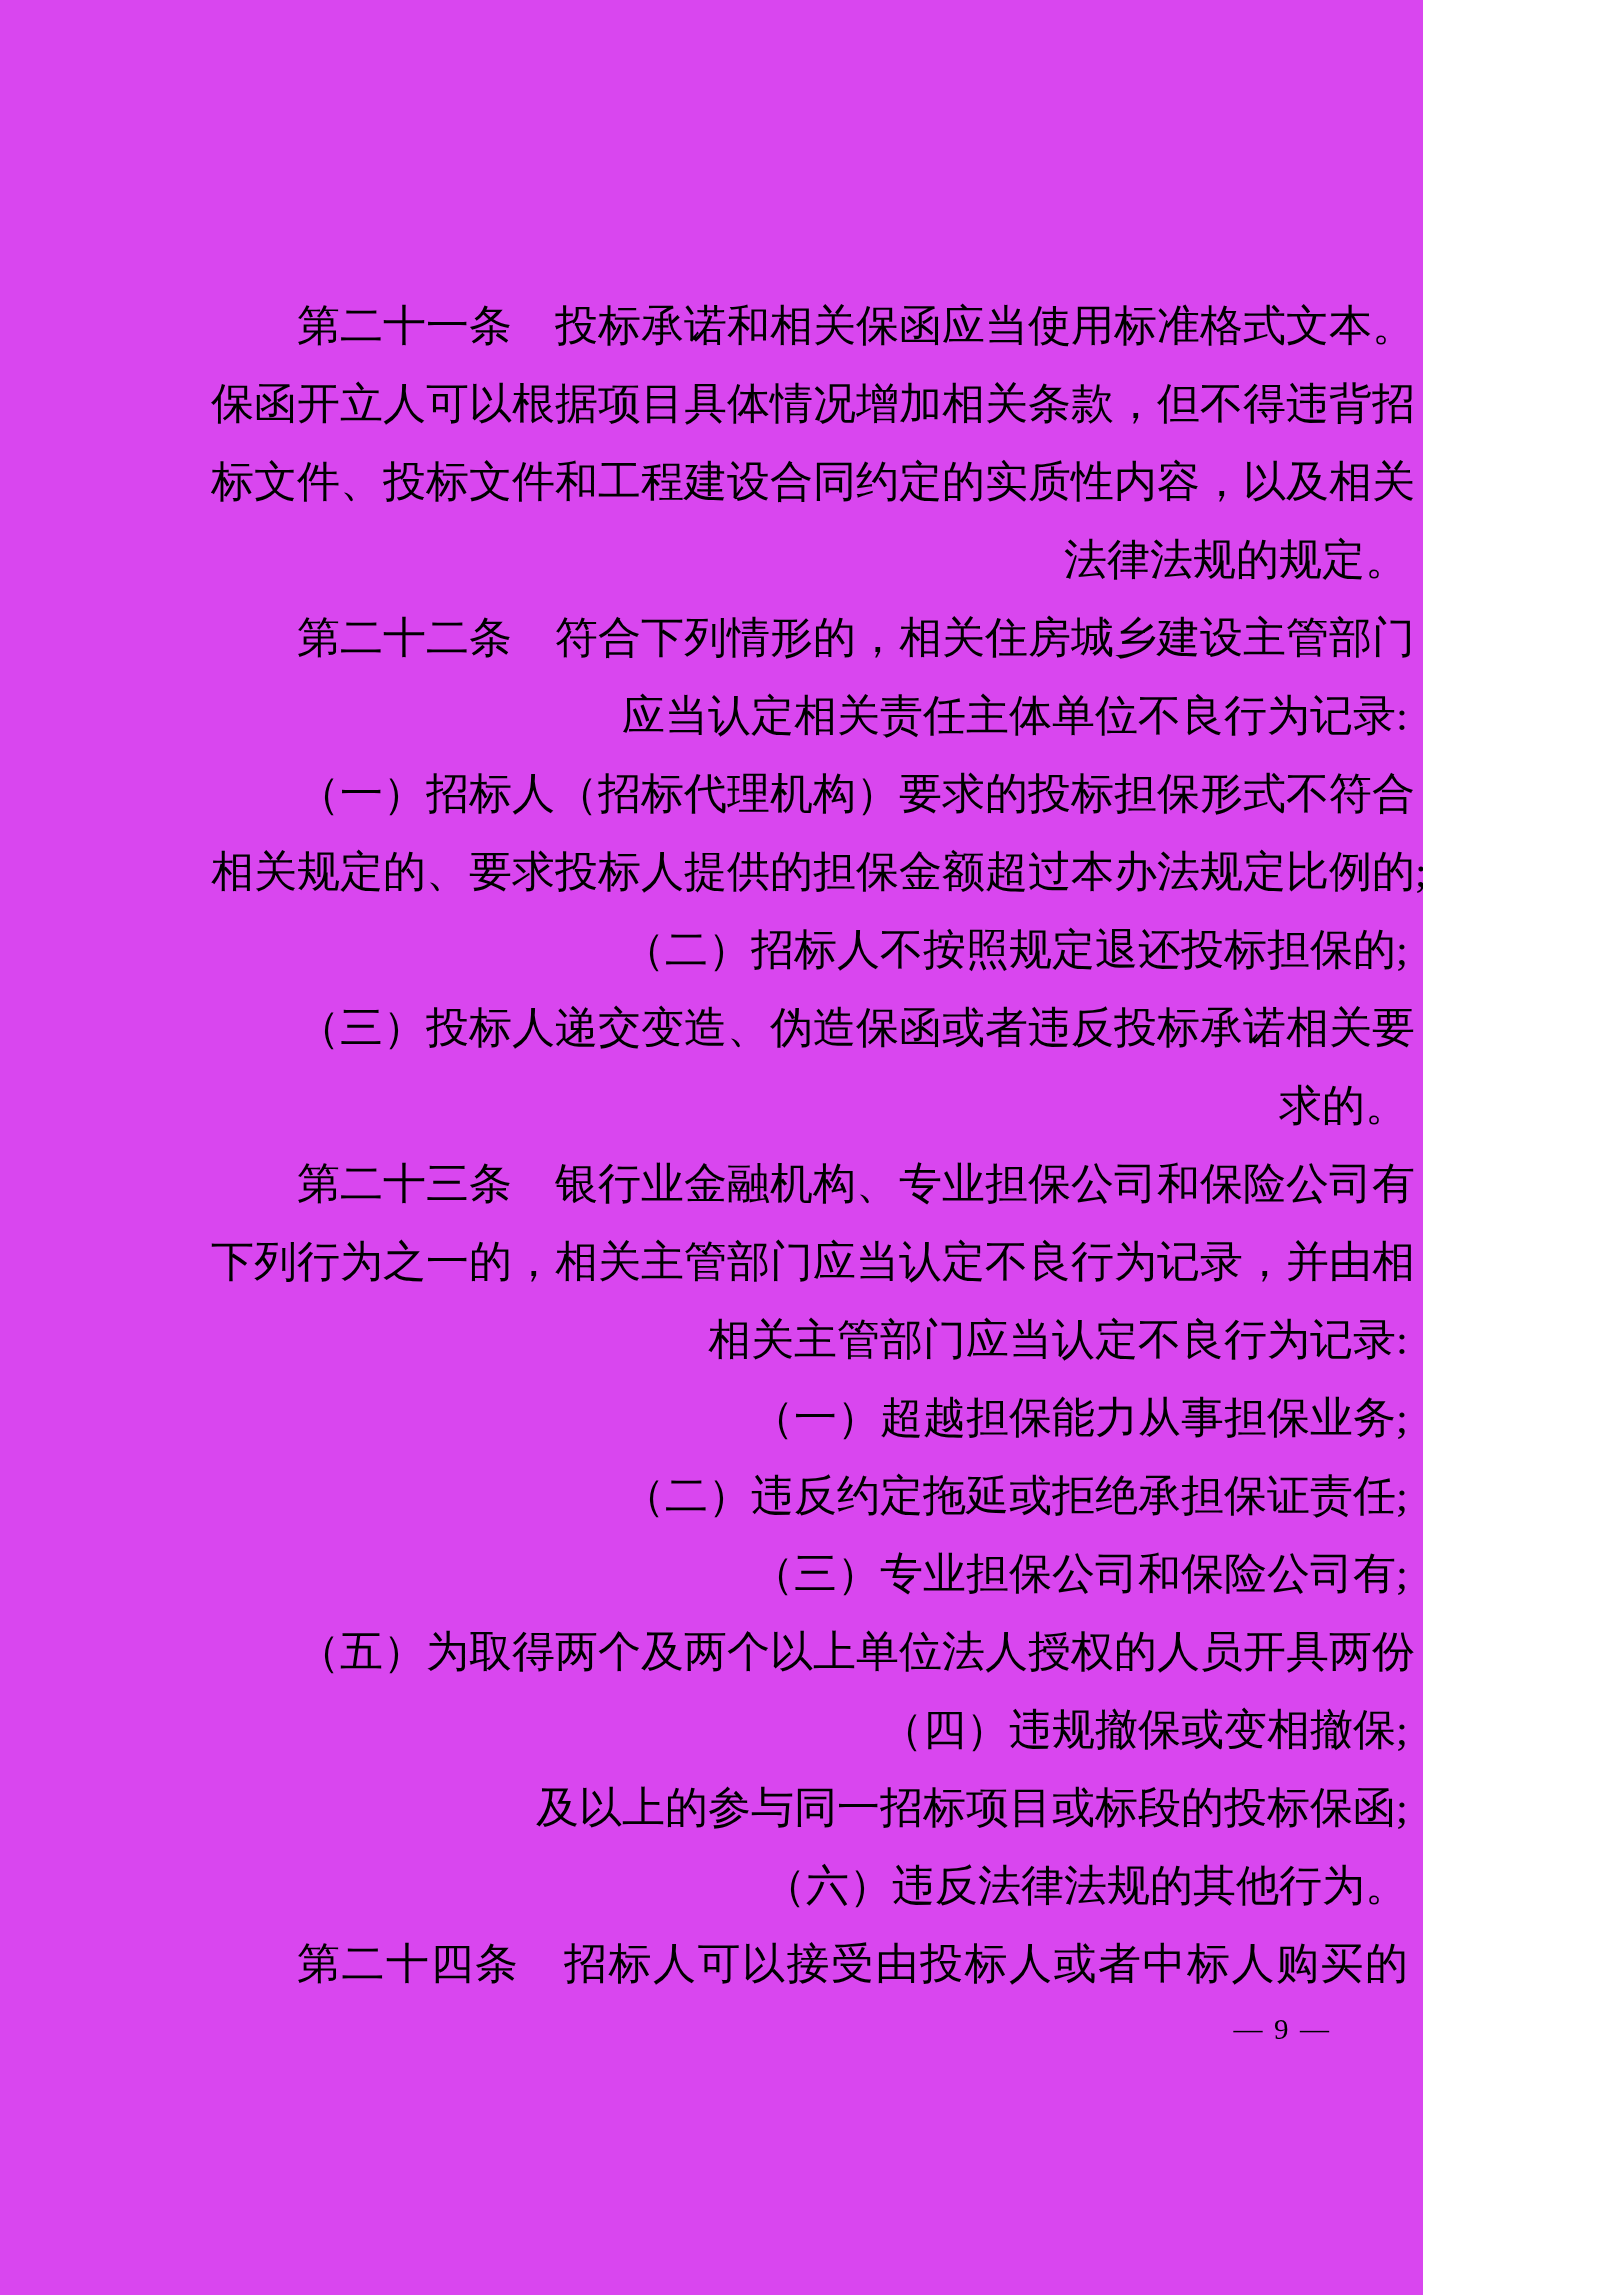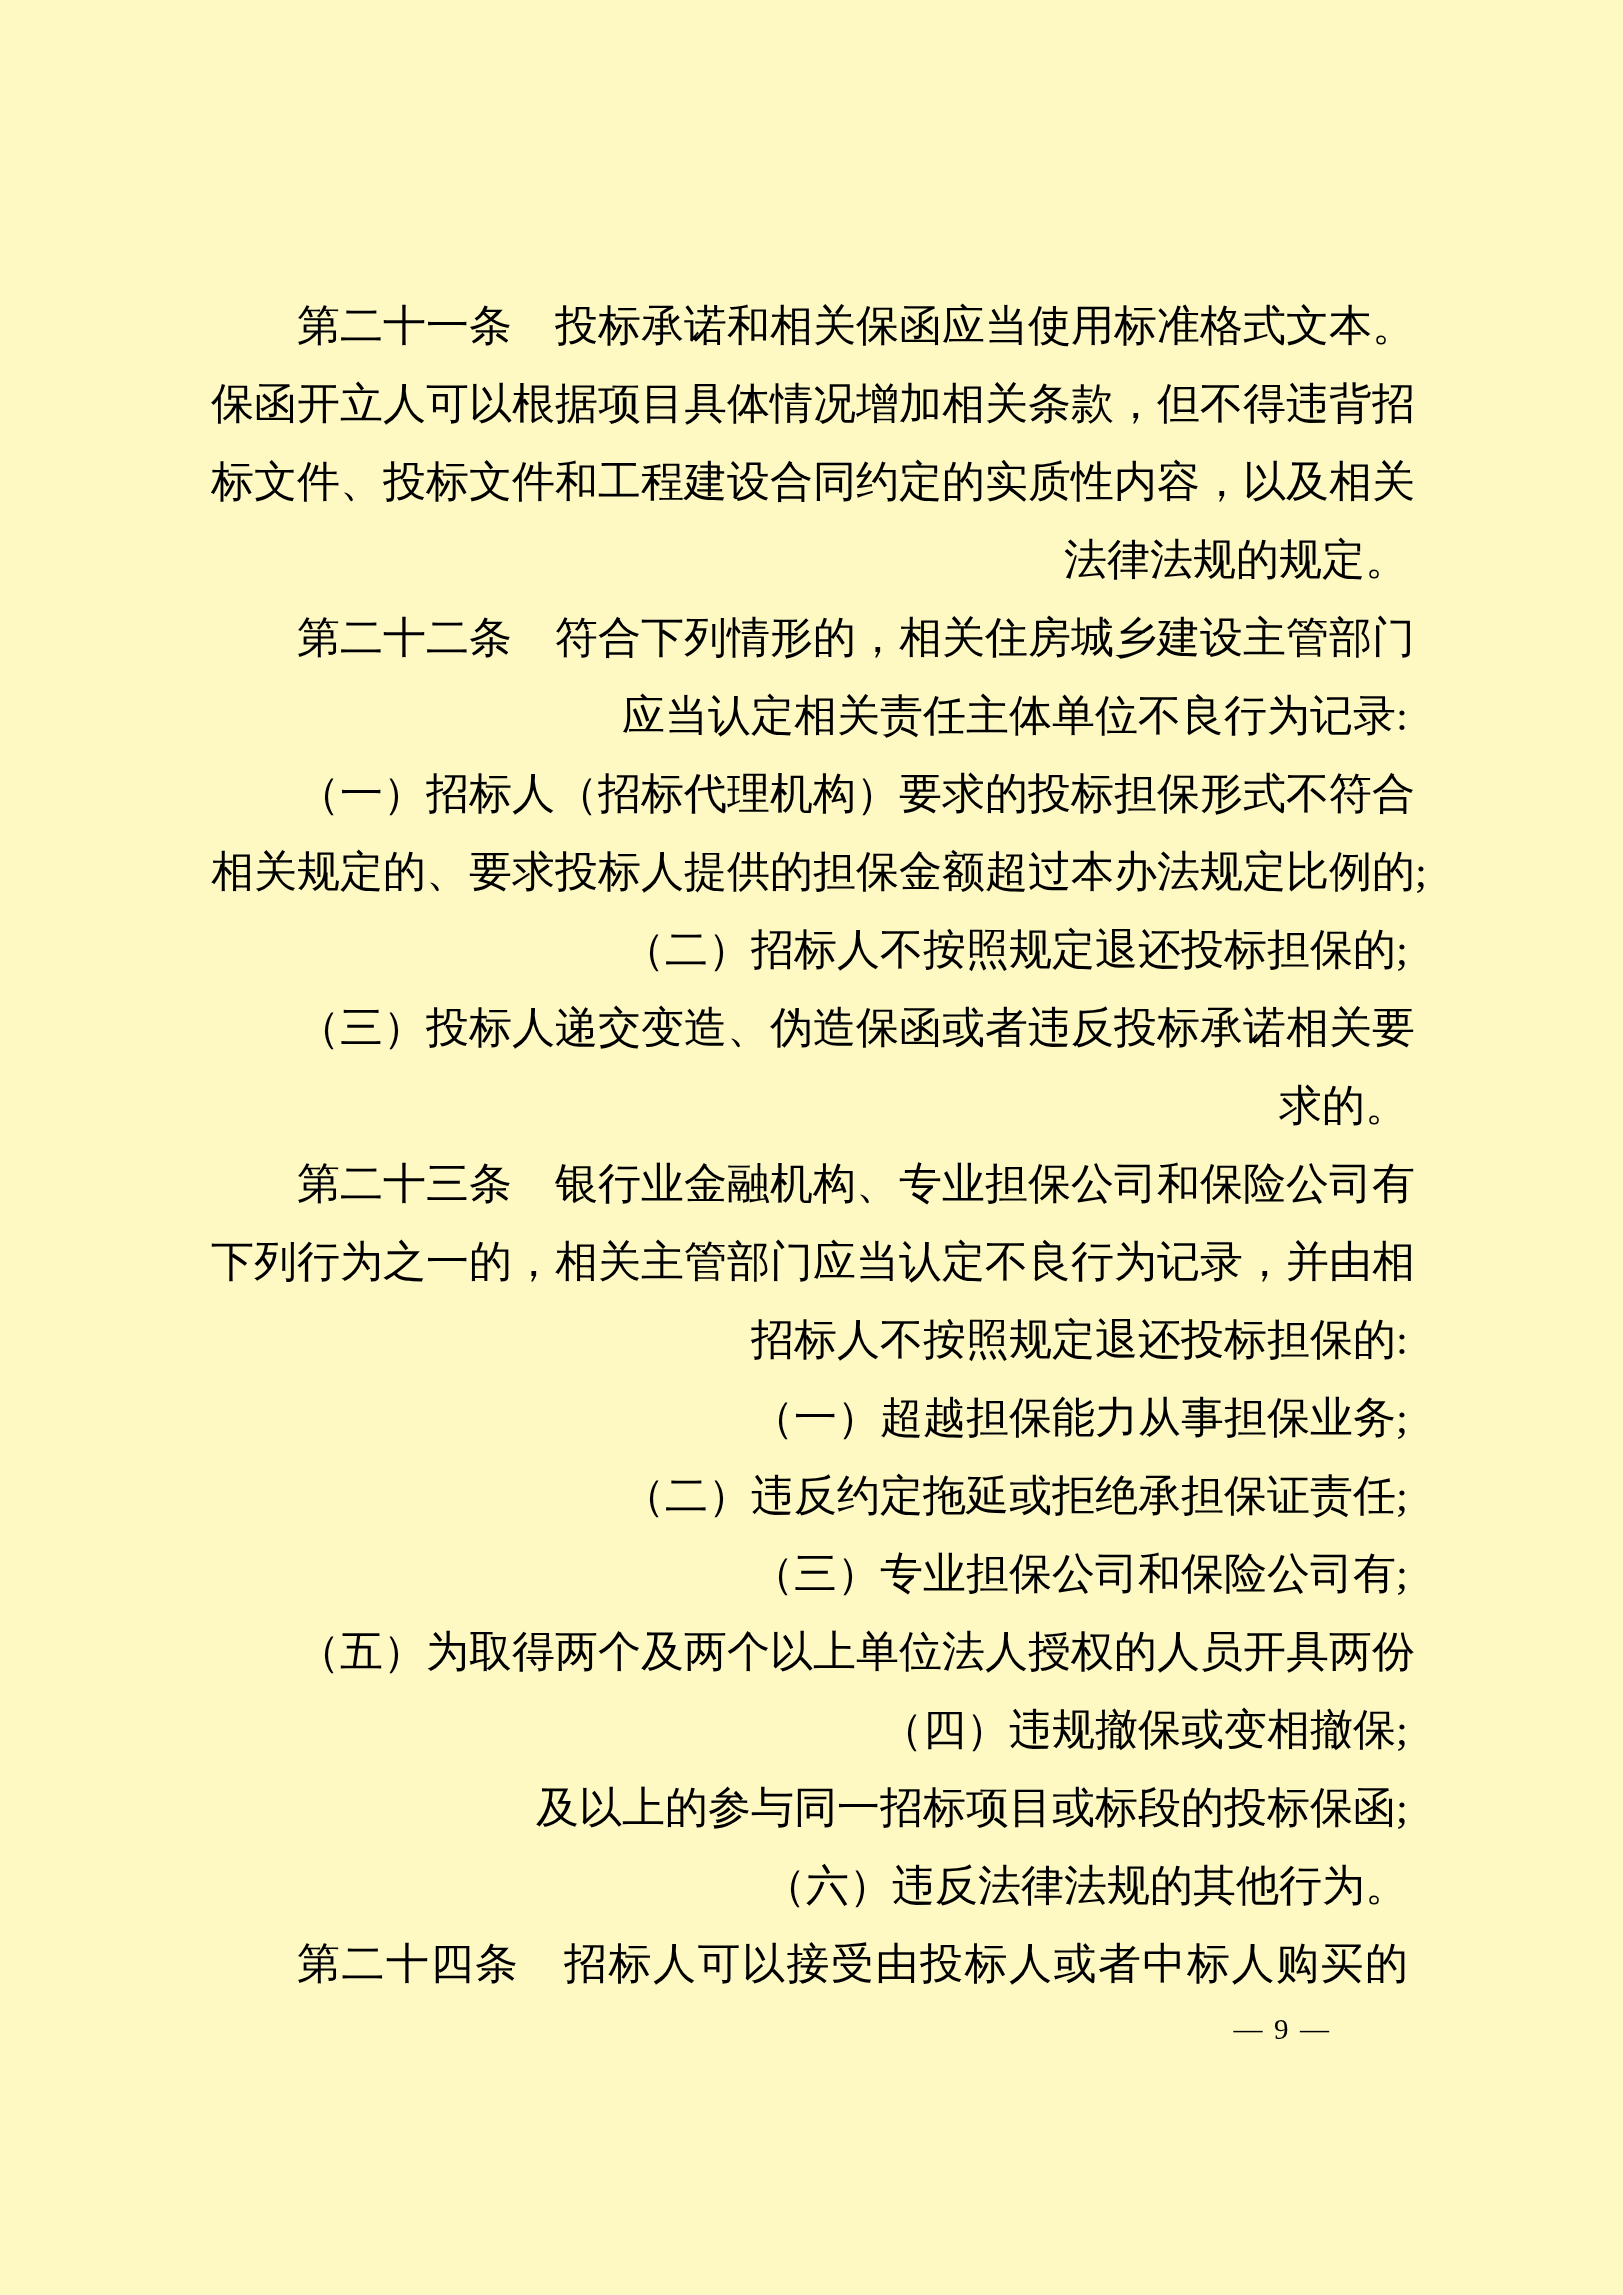--- a/index.html
+++ b/index.html
@@ -2,23 +2,23 @@
 <html style="font-size:8.2px"><head>
 <meta charset="utf-8">
 <style>
   html, body {
     margin: 0;
     padding: 0;
     background: #ffffff;
   }
   .page {
     position: relative;
-    width: 1623px;
+    width: 1423px;
     height: 2295px;
-    background: #fef9c3;
+    background: #d946ef;
     overflow: hidden;
     font-family: "Liberation Serif", "DejaVu Serif", serif;
     color: #000000;
   }
   .textblock {
     position: absolute;
     left: 211px;
     top: 287px;
     width: 1197px;
     font-size: 43px;
@@ -58,21 +58,21 @@
     <div class="line">法律法规的规定。</div>
     <div class="line indent just">第二十二条　符合下列情形的，相关住房城乡建设主管部门</div>
     <div class="line">应当认定相关责任主体单位不良行为记录:</div>
     <div class="line indent just">（一）招标人（招标代理机构）要求的投标担保形式不符合</div>
     <div class="line just">相关规定的、要求投标人提供的担保金额超过本办法规定比例的;</div>
     <div class="line indent">（二）招标人不按照规定退还投标担保的;</div>
     <div class="line indent just">（三）投标人递交变造、伪造保函或者违反投标承诺相关要</div>
     <div class="line">求的。</div>
     <div class="line indent just">第二十三条　银行业金融机构、专业担保公司和保险公司有</div>
     <div class="line just">下列行为之一的，相关主管部门应当认定不良行为记录，并由相</div>
-    <div class="line">招标人不按照规定退还投标担保的:</div>
+    <div class="line">相关主管部门应当认定不良行为记录:</div>
     <div class="line indent">（一）超越担保能力从事担保业务;</div>
     <div class="line indent">（二）违反约定拖延或拒绝承担保证责任;</div>
     <div class="line indent">（三）专业担保公司和保险公司有;</div>
     <div class="line indent just">（五）为取得两个及两个以上单位法人授权的人员开具两份</div>
     <div class="line indent">（四）违规撤保或变相撤保;</div>
     <div class="line">及以上的参与同一招标项目或标段的投标保函;</div>
     <div class="line indent">（六）违反法律法规的其他行为。</div>
     <div class="line indent just">第二十四条　招标人可以接受由投标人或者中标人购买的</div>
     <div class="pagenum">— 9 —</div>
   </div>

